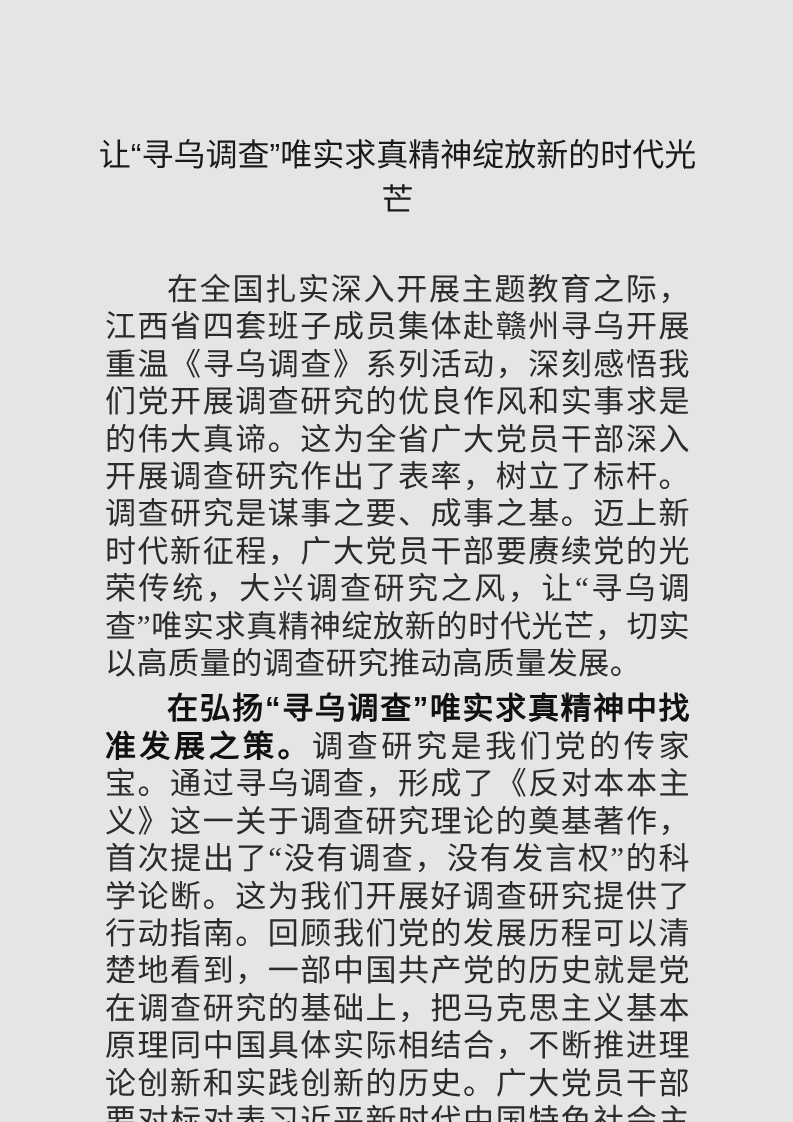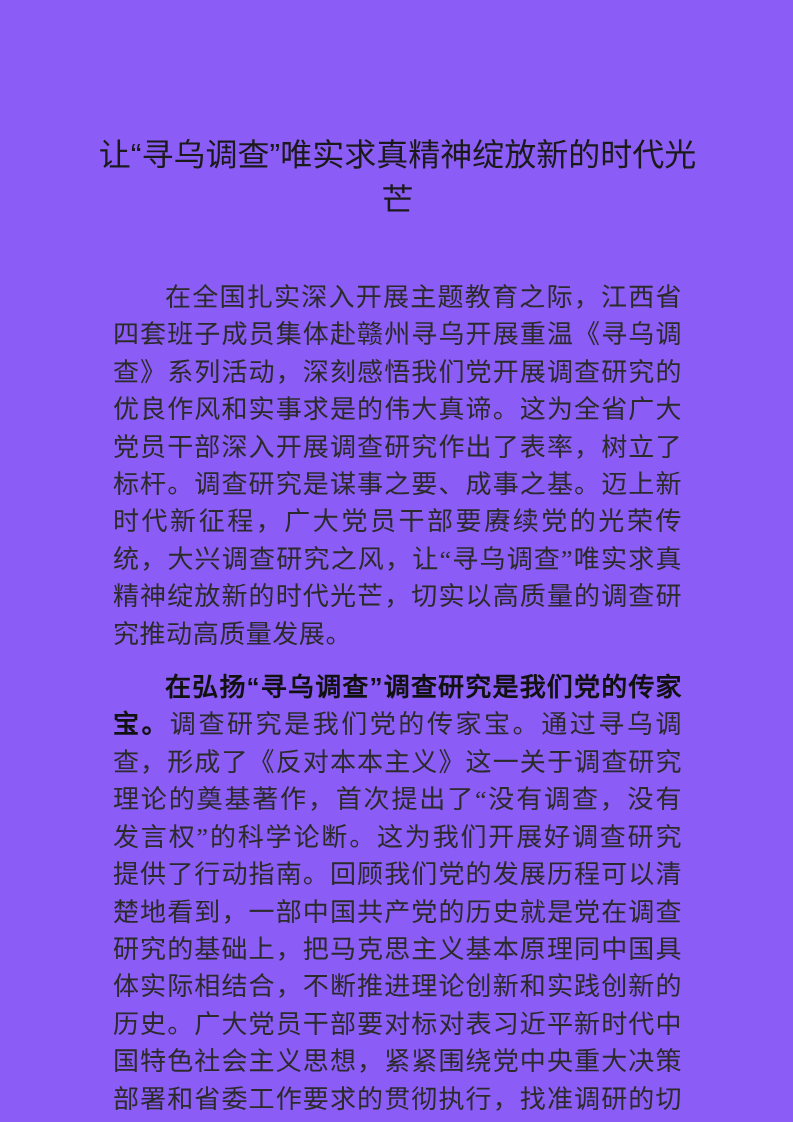--- a/index.html
+++ b/index.html
@@ -6,21 +6,21 @@
   html, body {
     margin: 0;
     padding: 0;
     background: #ffffff;
   }
 
   .page {
     position: relative;
     width: 793px;
     height: 1122px;
-    background: #8b5cf6;
+    background: #e5e5e5;
     overflow: hidden;
     box-sizing: border-box;
   }
 
   .content {
     position: absolute;
     left: 97px;
     top: 0;
     width: 601px;
   }
@@ -39,24 +39,24 @@
     letter-spacing: 0px;
     text-align-last: center;
   }
 
   
   .body-wrap {
     padding-top: 40px;
   }
 
   p.para {
-    margin: 16px;
+    margin: 8px;
     padding: 0;
     font-family: "Liberation Serif", "DejaVu Serif", serif;
-    font-size: 26px;
+    font-size: 31px;
     line-height: 37.4px;
     color: #2b2b2b;
     text-align: justify;
     text-justify: inter-ideograph;
     text-indent: 2em;
     letter-spacing: 0.55px;
     word-break: break-all;
     -webkit-font-smoothing: antialiased;
   }
 
@@ -77,18 +77,18 @@
 
 <div class="page">
   <div class="content">
 
     <h1 class="doc-title">让“寻乌调查”唯实求真精神绽放新的时代光芒</h1>
 
     <div class="body-wrap">
 
       <p class="para"><span class="lead"></span><span>在全国扎实深入开展主题教育之际，江西省四套班子成员集体赴赣州寻乌开展重温《寻乌调查》系列活动，深刻感悟我们党开展调查研究的优良作风和实事求是的伟大真谛。这为全省广大党员干部深入开展调查研究作出了表率，树立了标杆。调查研究是谋事之要、成事之基。迈上新时代新征程，广大党员干部要赓续党的光荣传统，大兴调查研究之风，让“寻乌调查”唯实求真精神绽放新的时代光芒，切实以高质量的调查研究推动高质量发展。</span></p>
 
-      <p class="para"><span class="lead">在弘扬“寻乌调查”调查研究是我们党的传家宝。</span><span>调查研究是我们党的传家宝。通过寻乌调查，形成了《反对本本主义》这一关于调查研究理论的奠基著作，首次提出了“没有调查，没有发言权”的科学论断。这为我们开展好调查研究提供了行动指南。回顾我们党的发展历程可以清楚地看到，一部中国共产党的历史就是党在调查研究的基础上，把马克思主义基本原理同中国具体实际相结合，不断推进理论创新和实践创新的历史。广大党员干部要对标对表习近平新时代中国特色社会主义思想，紧紧围绕党中央重大决策部署和省委工作要求的贯彻执行，找准调研的切入点和着力点，真正使调查研究同中心工作紧密结合起来、有机贯通起来。</span></p>
+      <p class="para"><span class="lead">在弘扬“寻乌调查”唯实求真精神中找准发展之策。</span><span>调查研究是我们党的传家宝。通过寻乌调查，形成了《反对本本主义》这一关于调查研究理论的奠基著作，首次提出了“没有调查，没有发言权”的科学论断。这为我们开展好调查研究提供了行动指南。回顾我们党的发展历程可以清楚地看到，一部中国共产党的历史就是党在调查研究的基础上，把马克思主义基本原理同中国具体实际相结合，不断推进理论创新和实践创新的历史。广大党员干部要对标对表习近平新时代中国特色社会主义思想，紧紧围绕党中央重大决策部署和省委工作要求的贯彻执行，找准调研的切入点和着力点，真正使调查研究同中心工作紧密结合起来、有机贯通起来。</span></p>
 
 
     </div>
   </div>
 </div>
 
 </body></html>

